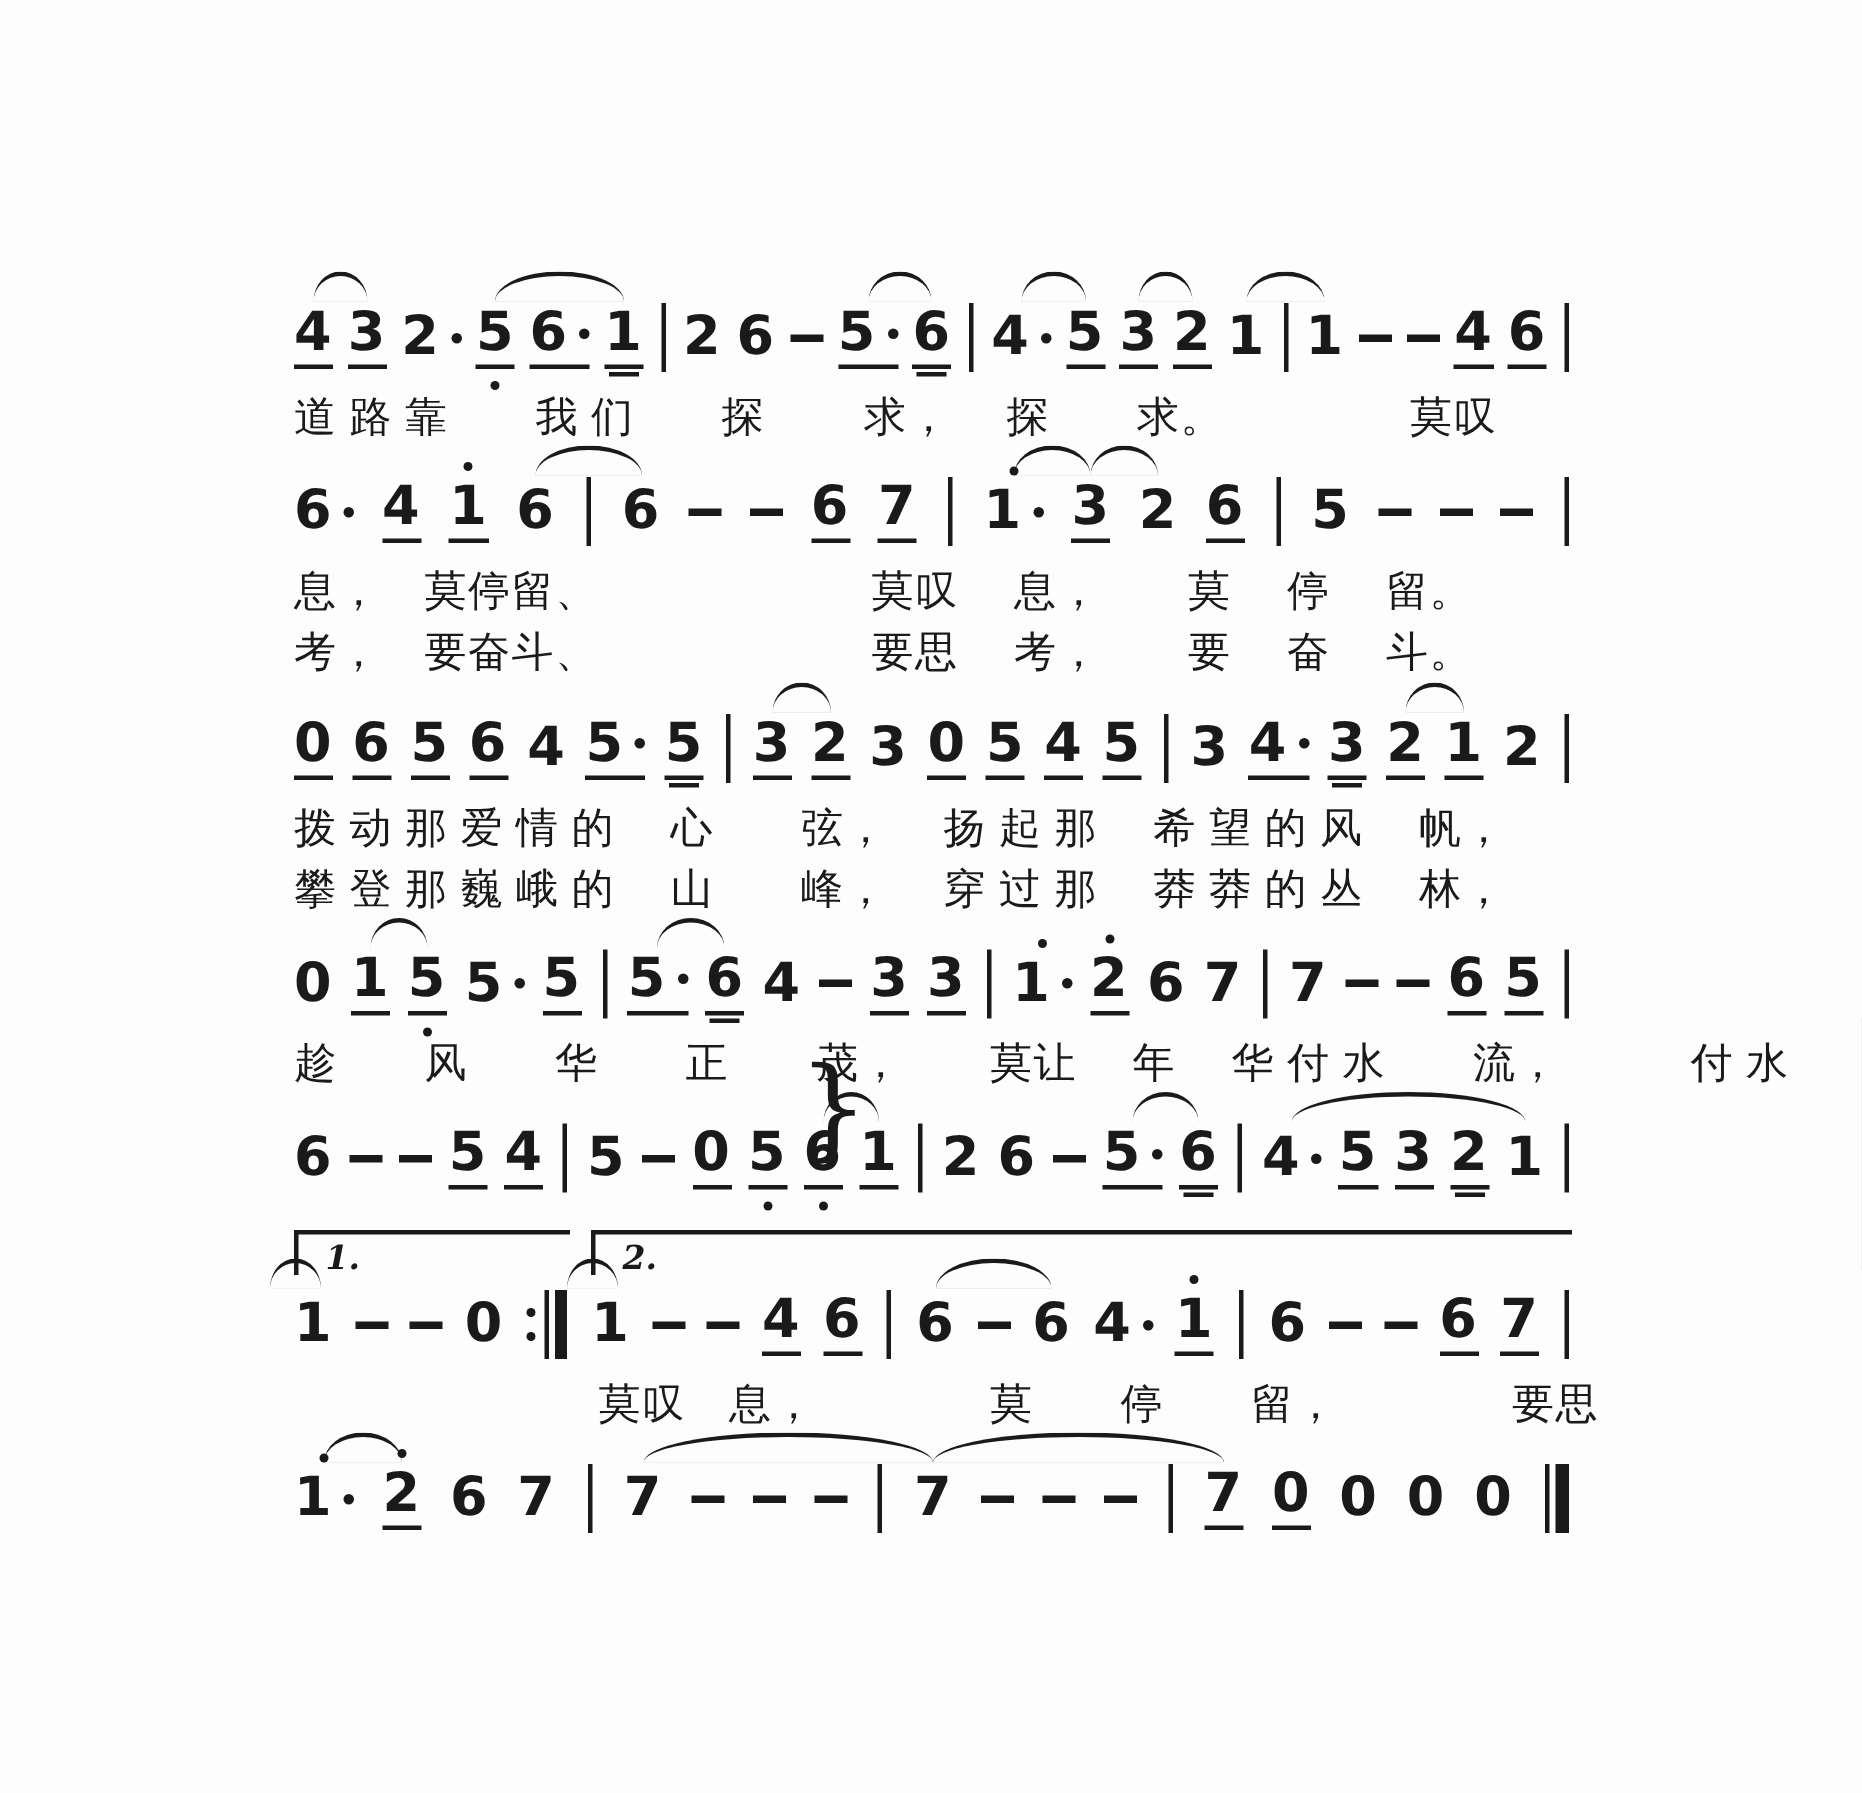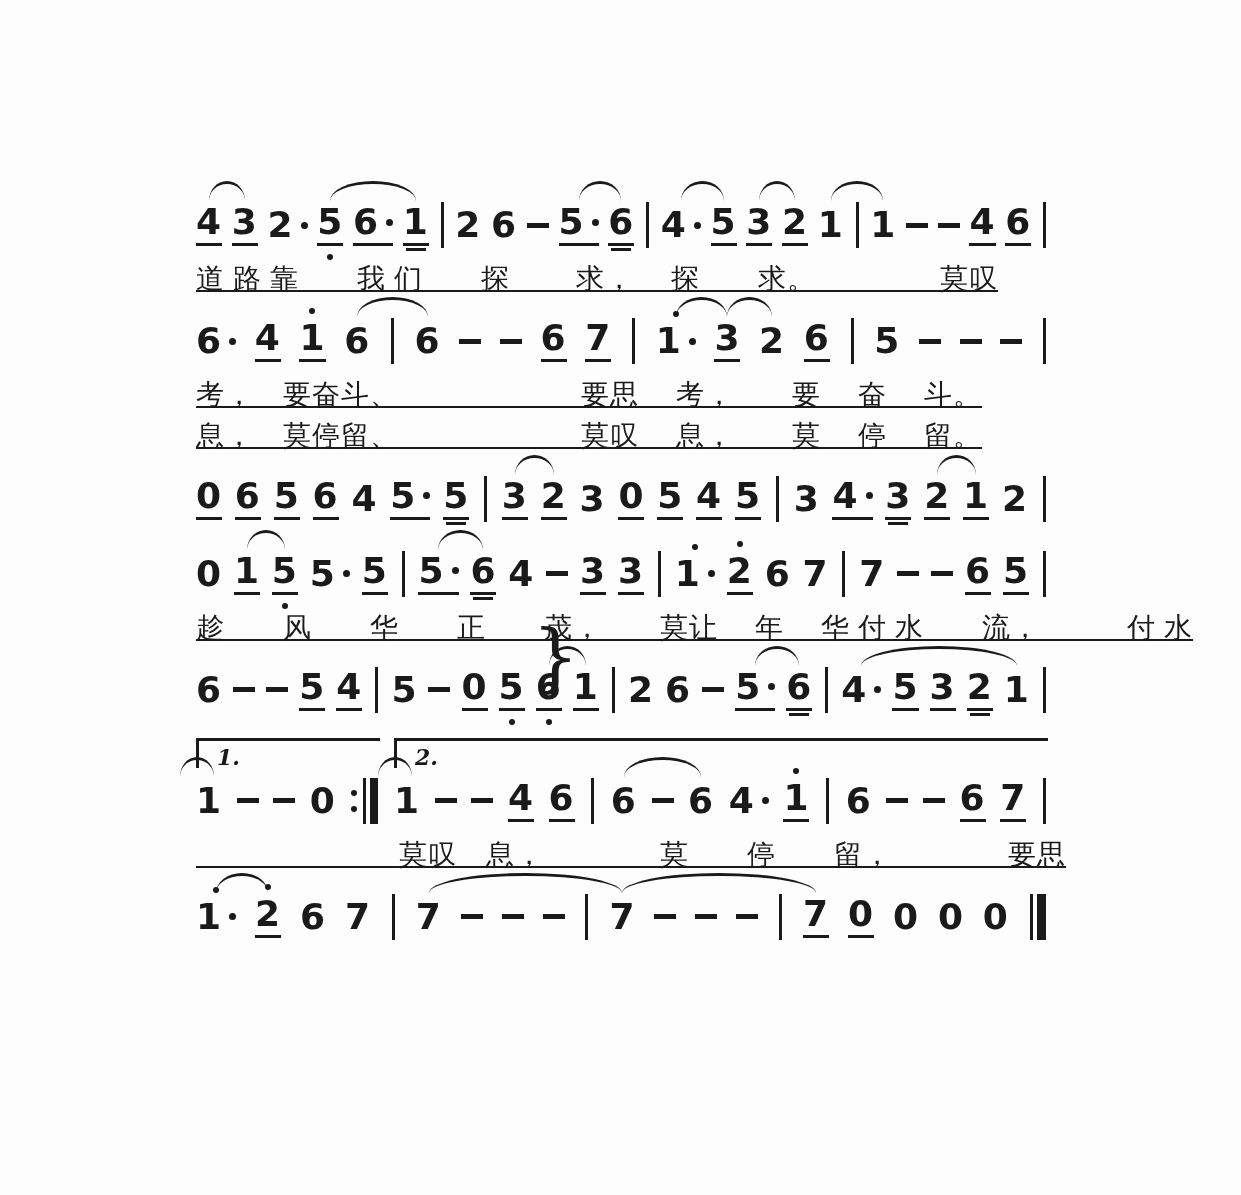--- a/index.html
+++ b/index.html
@@ -21,21 +21,21 @@
   .u2 { position:relative; border-bottom:3px solid var(--ink); padding-bottom:3px; }
   .u2::after { content:""; position:absolute; left:3px; right:3px; bottom:-8px; border-bottom:3px solid var(--ink); }
   .ad { width:7px; height:7px; border-radius:50%; background:var(--ink); margin-left:7px; }
   .dot { position:absolute; width:6px; height:6px; border-radius:50%; background:var(--ink); left:50%; transform:translateX(-50%); }
   .hd { top:-12px; } .ld { bottom:-14px; }
   .dash-rect { width:22px; height:5px; background:var(--ink); }
   .vbar { background:var(--ink); height:46px; margin:0 2px; }
   .rdot-col { display:flex; flex-direction:column; justify-content:center; gap:10px; margin-right:4px; }
   .rdot { width:6px; height:6px; border-radius:50%; background:var(--ink); }
   .slur { position:absolute; height:17px; border-top:3px solid var(--ink); border-radius:50% 50% 0 0 / 100% 100% 0 0; top:-15px; }
-  .lyric-block { position:relative;text-decoration:underline; }
+  .lyric-block { position:relative; }
   .lyric { font:400 28px "Liberation Serif", serif; letter-spacing:1px; white-space:pre; margin-top:9px; line-height:1.15; }
   .brace { position:absolute; left:336px; top:2px; font:400 74px "DejaVu Serif", serif; }
 </style>
 </head>
 <body>
 
 <div id="page">
   <div id="score">
       <div class="system">
         <div class="notes-line">
@@ -257,22 +257,22 @@
             <div class="dash-rect"></div>
           </div>
           <div class="tok">
             <div class="vbar" style="width: 3px;"></div>
           </div>
           <div class="slur" style="left: 161px; width: 71px;"></div>
           <div class="slur" style="left: 480px; width: 51px;"></div>
           <div class="slur" style="left: 531px; width: 45px;"></div>
         </div>
         <div class="lyric-block">
+          <div class="lyric">息，　莫停留、　　　　　　 莫叹　 息，　　莫　 停　 留。</div>
           <div class="lyric">考，　要奋斗、　　　　　　 要思　 考，　　要　 奋　 斗。</div>
-          <div class="lyric">息，　莫停留、　　　　　　 莫叹　 息，　　莫　 停　 留。</div>
         </div>
       </div>
       <div class="system">
         <div class="notes-line">
           <div class="tok">
             <span class="main u1">
               <span class="num">0</span>
             </span>
           </div>
           <div class="tok">
@@ -376,20 +376,24 @@
           <div class="tok">
             <span class="main">
               <span class="num">2</span>
             </span>
           </div>
           <div class="tok">
             <div class="vbar" style="width: 3px;"></div>
           </div>
           <div class="slur" style="left: 319px; width: 39px;"></div>
           <div class="slur" style="left: 741px; width: 39px;"></div>
+        </div>
+        <div class="lyric-block">
+          <div class="lyric">拨 动 那 爱 情 的　 心　　弦，　 扬 起 那　 希 望 的 风　 帆，</div>
+          <div class="lyric">攀 登 那 巍 峨 的　 山　　峰，　 穿 过 那　 莽 莽 的 丛　 林，</div>
         </div>
       </div>
       <div class="system">
         <div class="notes-line">
           <div class="tok">
             <span class="main">
               <span class="num">0</span>
             </span>
           </div>
           <div class="tok">

